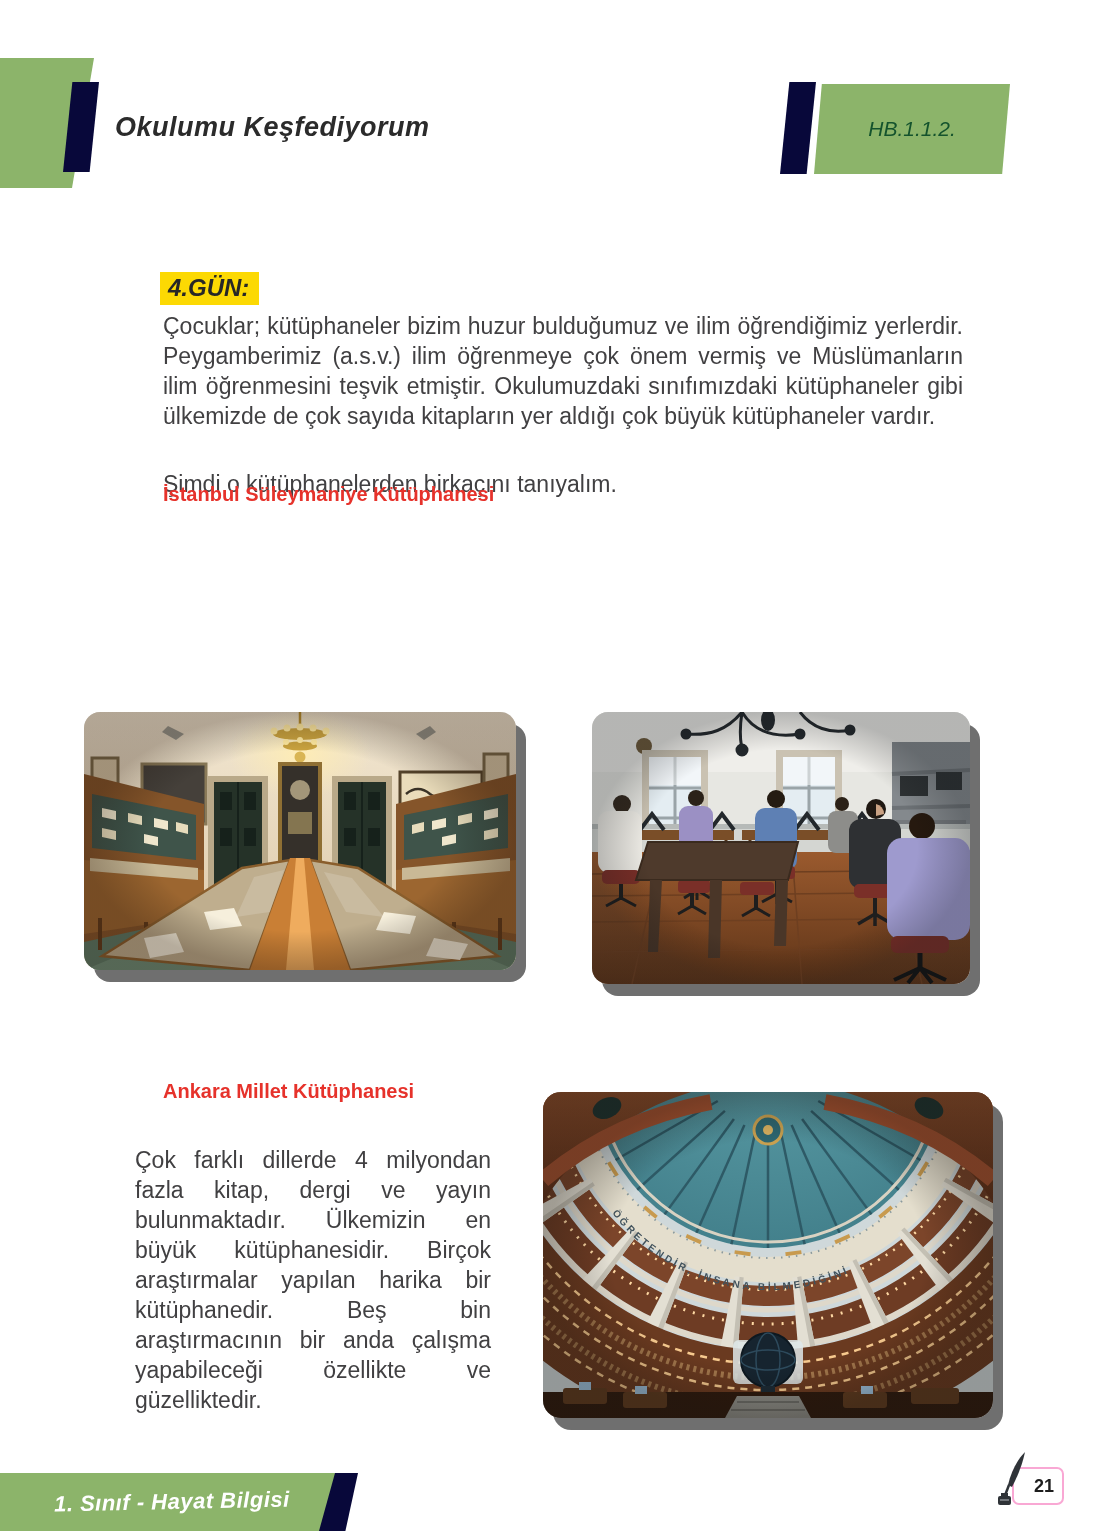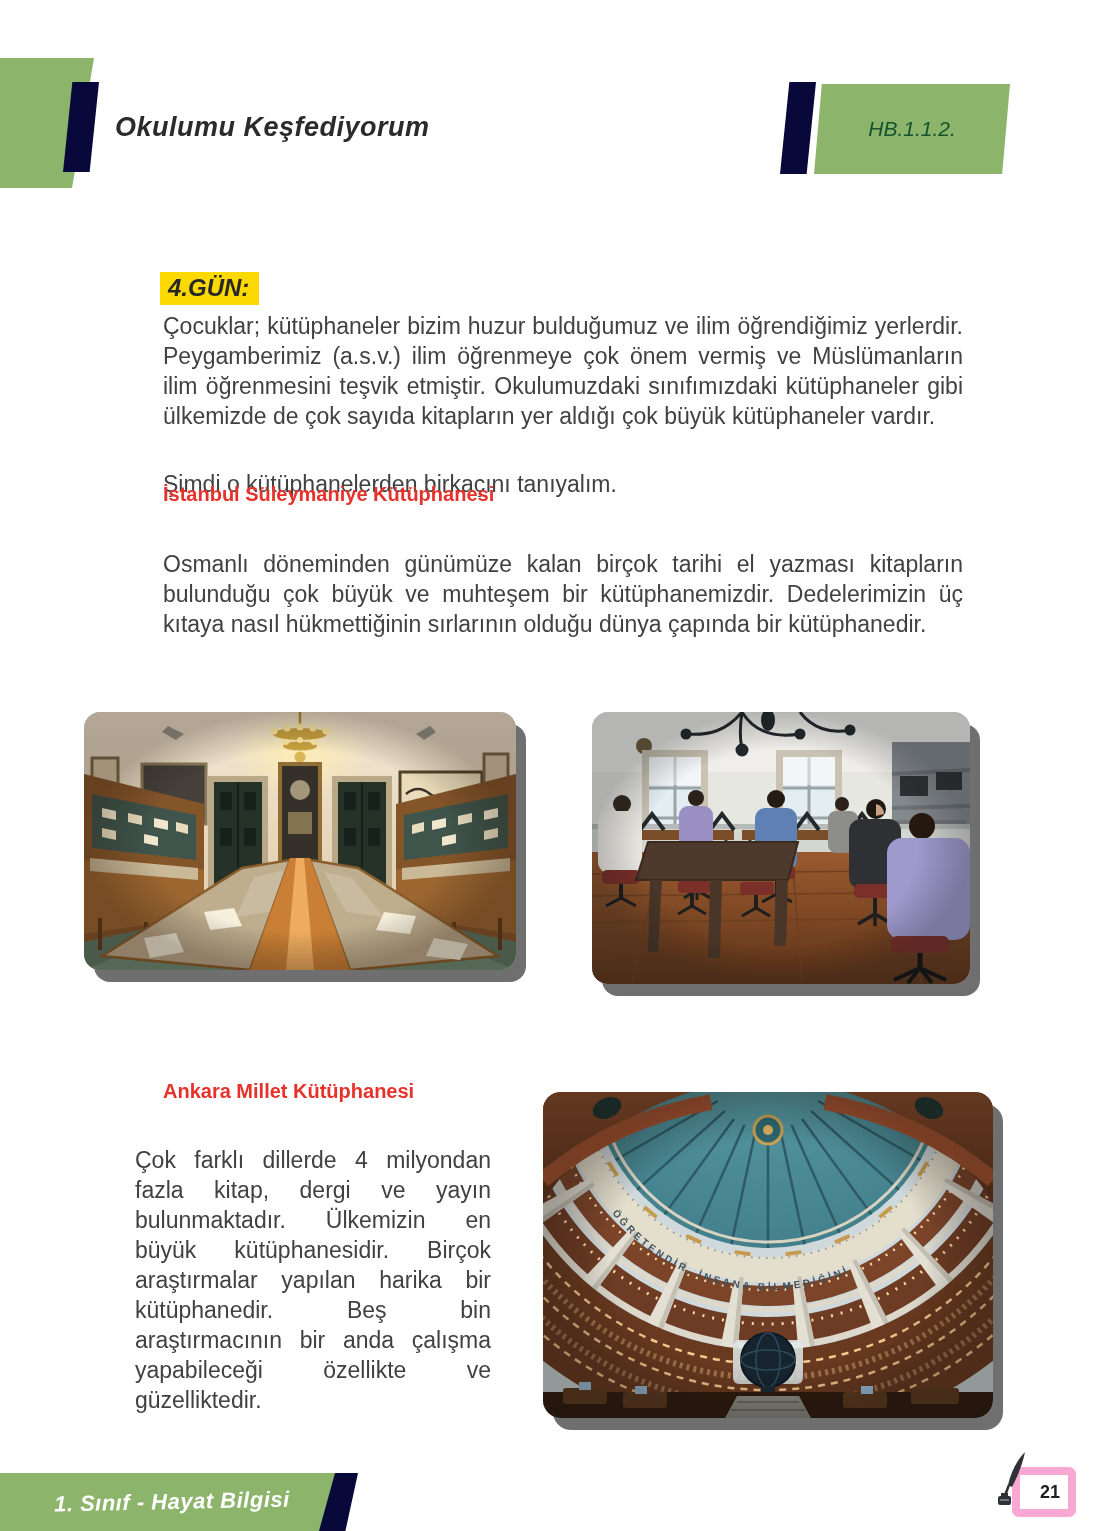--- a/index.html
+++ b/index.html
@@ -43,42 +43,41 @@
   .photo-3{left:543px;top:1092px;width:450px;height:326px;border-radius:18px;}
 
   
   .footer-navy{position:absolute;left:316px;top:1473px;width:42px;height:58px;background:var(--c-navy);
     clip-path:polygon(30% 0,100% 0,70% 100%,0 100%);}
   .footer-green{position:absolute;left:-12px;top:1473px;width:347px;height:58px;background:var(--c-green);
     clip-path:polygon(0 0,100% 0,calc(100% - 16px) 100%,0 100%);display:flex;align-items:center;}
   .footer-label{margin-left:66px;color:#fff;font-size:22px;font-weight:bold;font-style:italic;
     transform:rotate(-1.2deg);letter-spacing:.5px;}
   .page-badge{position:absolute;left:1012px;top:1467px;width:48px;height:34px;background:#fff;
-    border:8px solid #f9a8d4;border-radius:7px;display:flex;align-items:center;justify-content:flex-end;}
+    border:2px solid #f9a8d4;border-radius:7px;display:flex;align-items:center;justify-content:flex-end;}
   .page-number{font-size:18px;font-weight:bold;color:#1d1d1d;margin-right:8px;}
   .quill{position:absolute;left:994px;top:1450px;width:42px;height:58px;}
 </style>
 </head>
 <body>
 
 <div id="page">
 
   <div class="green-block-left"></div>
   <div class="navy-bar-left"></div>
   <div class="page-title">Okulumu Keşfediyorum</div>
   <div class="navy-bar-right"></div>
   <div class="green-badge-right">
     <span>HB.1.1.2.</span>
   </div>
 
   <div class="day-label">4.GÜN:</div>
   <p class="para para-lead">Şimdi o kütüphanelerden birkaçını tanıyalım.</p>
   <p class="para para-intro">Çocuklar; kütüphaneler bizim huzur bulduğumuz ve ilim öğrendiğimiz yerlerdir. Peygamberimiz (a.s.v.) ilim öğrenmeye çok önem vermiş ve Müslümanların ilim öğrenmesini teşvik etmiştir. Okulumuzdaki sınıfımızdaki kütüphaneler gibi ülkemizde de çok sayıda kitapların yer aldığı çok büyük kütüphaneler vardır.</p>
   <div class="sec-heading h-ist">İstanbul Süleymaniye Kütüphanesi</div>
-  <p class="para para-ist">Osmanlı döneminden günümüze kalan birçok tarihi el yazması kitapların bulunduğu çok büyük ve muhteşem bir kütüphanemizdir. Dedelerimizin üç kıtaya nasıl hükmettiğinin sırlarının olduğu dünya çapında bir kütüphanedir.</p>
   <div class="sec-heading h-ank">Ankara Millet Kütüphanesi</div>
   <p class="para para-ank">Çok farklı dillerde 4 milyondan fazla kitap, dergi ve yayın bulunmaktadır. Ülkemizin en büyük kütüphanesidir. Birçok araştırmalar yapılan harika bir kütüphanedir. Beş bin araştırmacının bir anda çalışma yapabileceği özellikte ve güzelliktedir.</p>
 
   <div class="photo photo-1">
     <svg viewBox="0 0 432 258" preserveAspectRatio="none">
       <defs>
         <linearGradient id="g1wall" x1="0" x2="0" y1="0" y2="1">
           <stop offset="0" stop-color="#f2e7d2"></stop>
             <stop offset="0.7" stop-color="#e2d0b2"></stop>
             <stop offset="1" stop-color="#d2bd9a"></stop>

